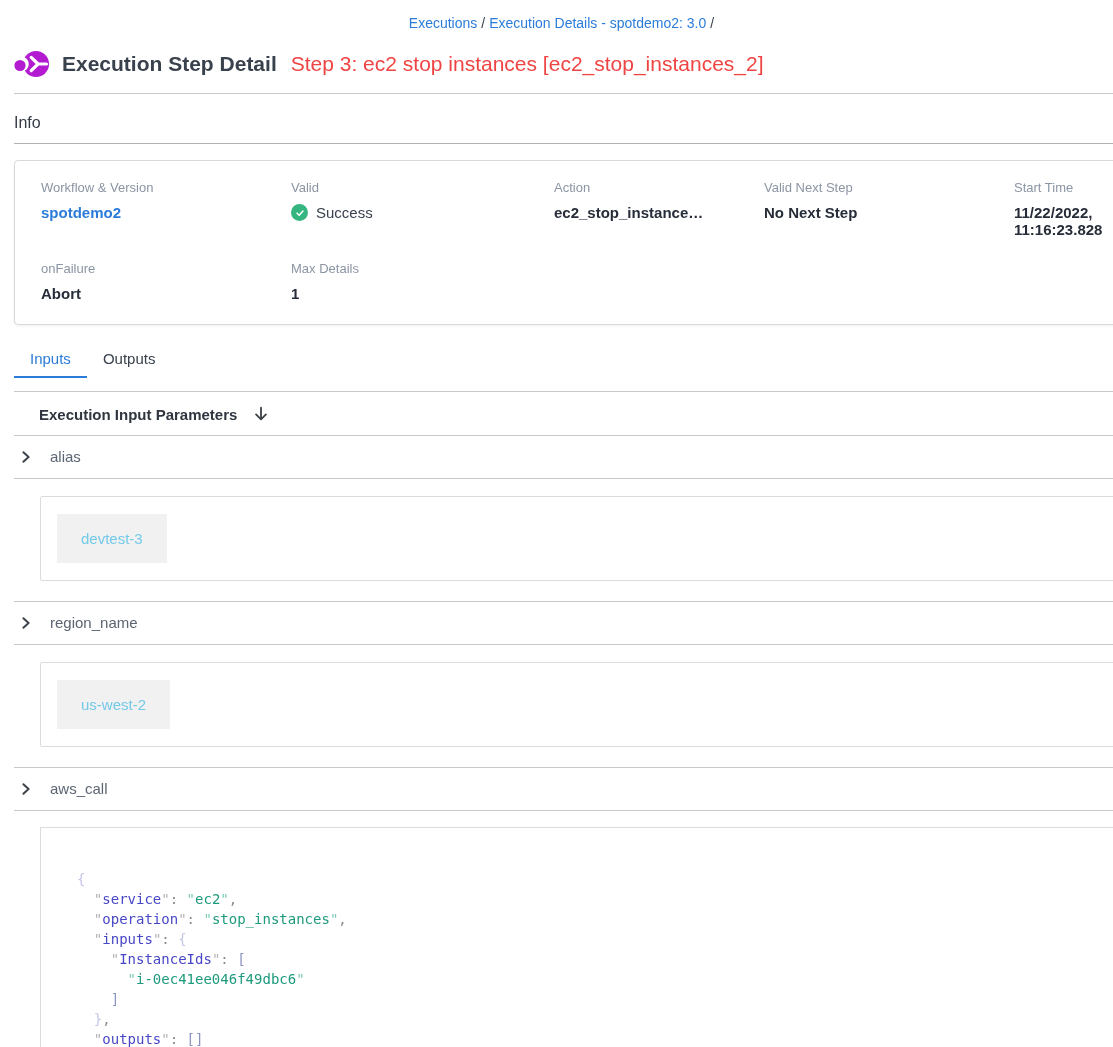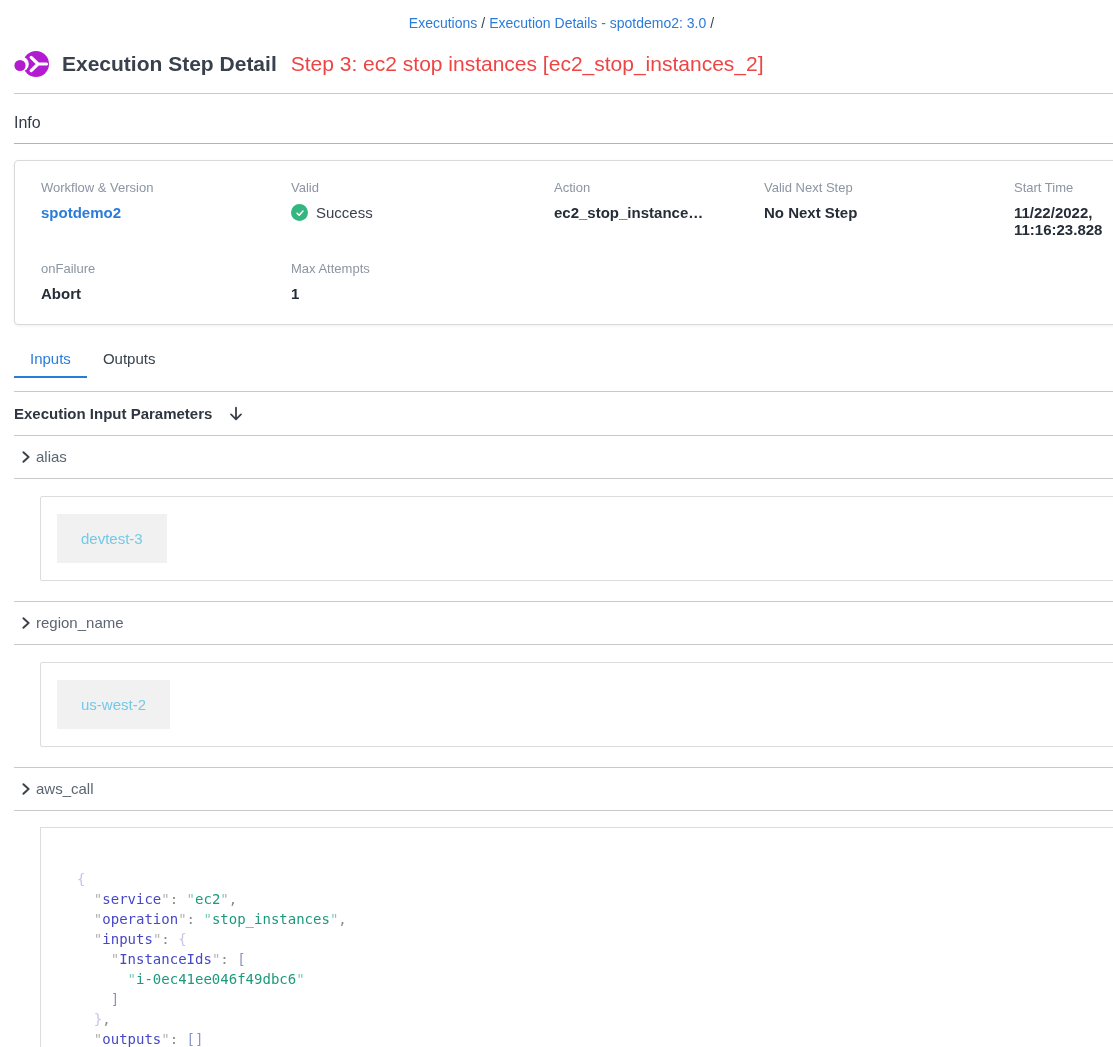--- a/index.html
+++ b/index.html
@@ -35,25 +35,25 @@
   .check-circle { width:17px; height:17px; border-radius:50%; background:#35b57f;
     display:inline-flex; align-items:center; justify-content:center; }
 
   
   .tabs { margin-top:19px; display:flex; }
   .tab { font-size:15px; padding:6px 16px 9px; color:#39414d; cursor:pointer; }
   .tab.active { color:#2b7cd9; border-bottom:2px solid #2b7cd9; }
   .hr-tabs { margin-top:13px; }
 
   
-  .params-heading-row { padding:13px 0 12px; display:flex; align-items:flex-start; gap:15px; }
+  .params-heading-row { padding:13px 0 12px; display:flex; align-items:center; gap:15px;margin-left:25px; }
   .params-heading { font-size:15px; font-weight:700; color:#2f3640; }
   .dl-icon { width:18px; height:18px; cursor:pointer; }
 
-  .section-row { padding:12px 0 13px; display:flex; align-items:center; gap:3px; cursor:pointer; }
+  .section-row { padding:12px 0 13px; display:flex; align-items:center; gap:17px; cursor:pointer; }
   .chev-icon { width:14px; height:14px; margin-left:5px; }
   .section-name { font-size:15px; color:#5c6572; }
 
   .panel { margin:17px 0 20px 26px; width:calc(100% - 16px); border:1px solid #dcdcdc;
     border-radius:2px; background:#fff; padding:17px 16px; }
   .chip { display:inline-block; background:#f1f1f1; color:#73c9e8; font-size:15px;
     padding:16px 24px; min-width:104px; text-align:left; }
 
   .code-panel { margin:16px 0 0 26px; width:calc(100% - 16px); min-height:420px;
     border:1px solid #dcdcdc; background:#fff; padding:41px 0 0 36px; }
@@ -118,21 +118,21 @@
     </div>
     <div>
       <div class="field-label">Start Time</div>
       <div class="field-value">11/22/2022, 11:16:23.828</div>
     </div>
     <div>
       <div class="field-label">onFailure</div>
       <div class="field-value">Abort</div>
     </div>
     <div>
-      <div class="field-label">Max Attempts</div>
+      <div class="field-label">Max Details</div>
       <div class="field-value">1</div>
     </div>
     <div></div>
   </div>
 
   <div class="tabs">
     <div class="tab active">Inputs</div>
     <div class="tab">Outputs</div>
   </div>
   <hr class="hr hr-tabs">

